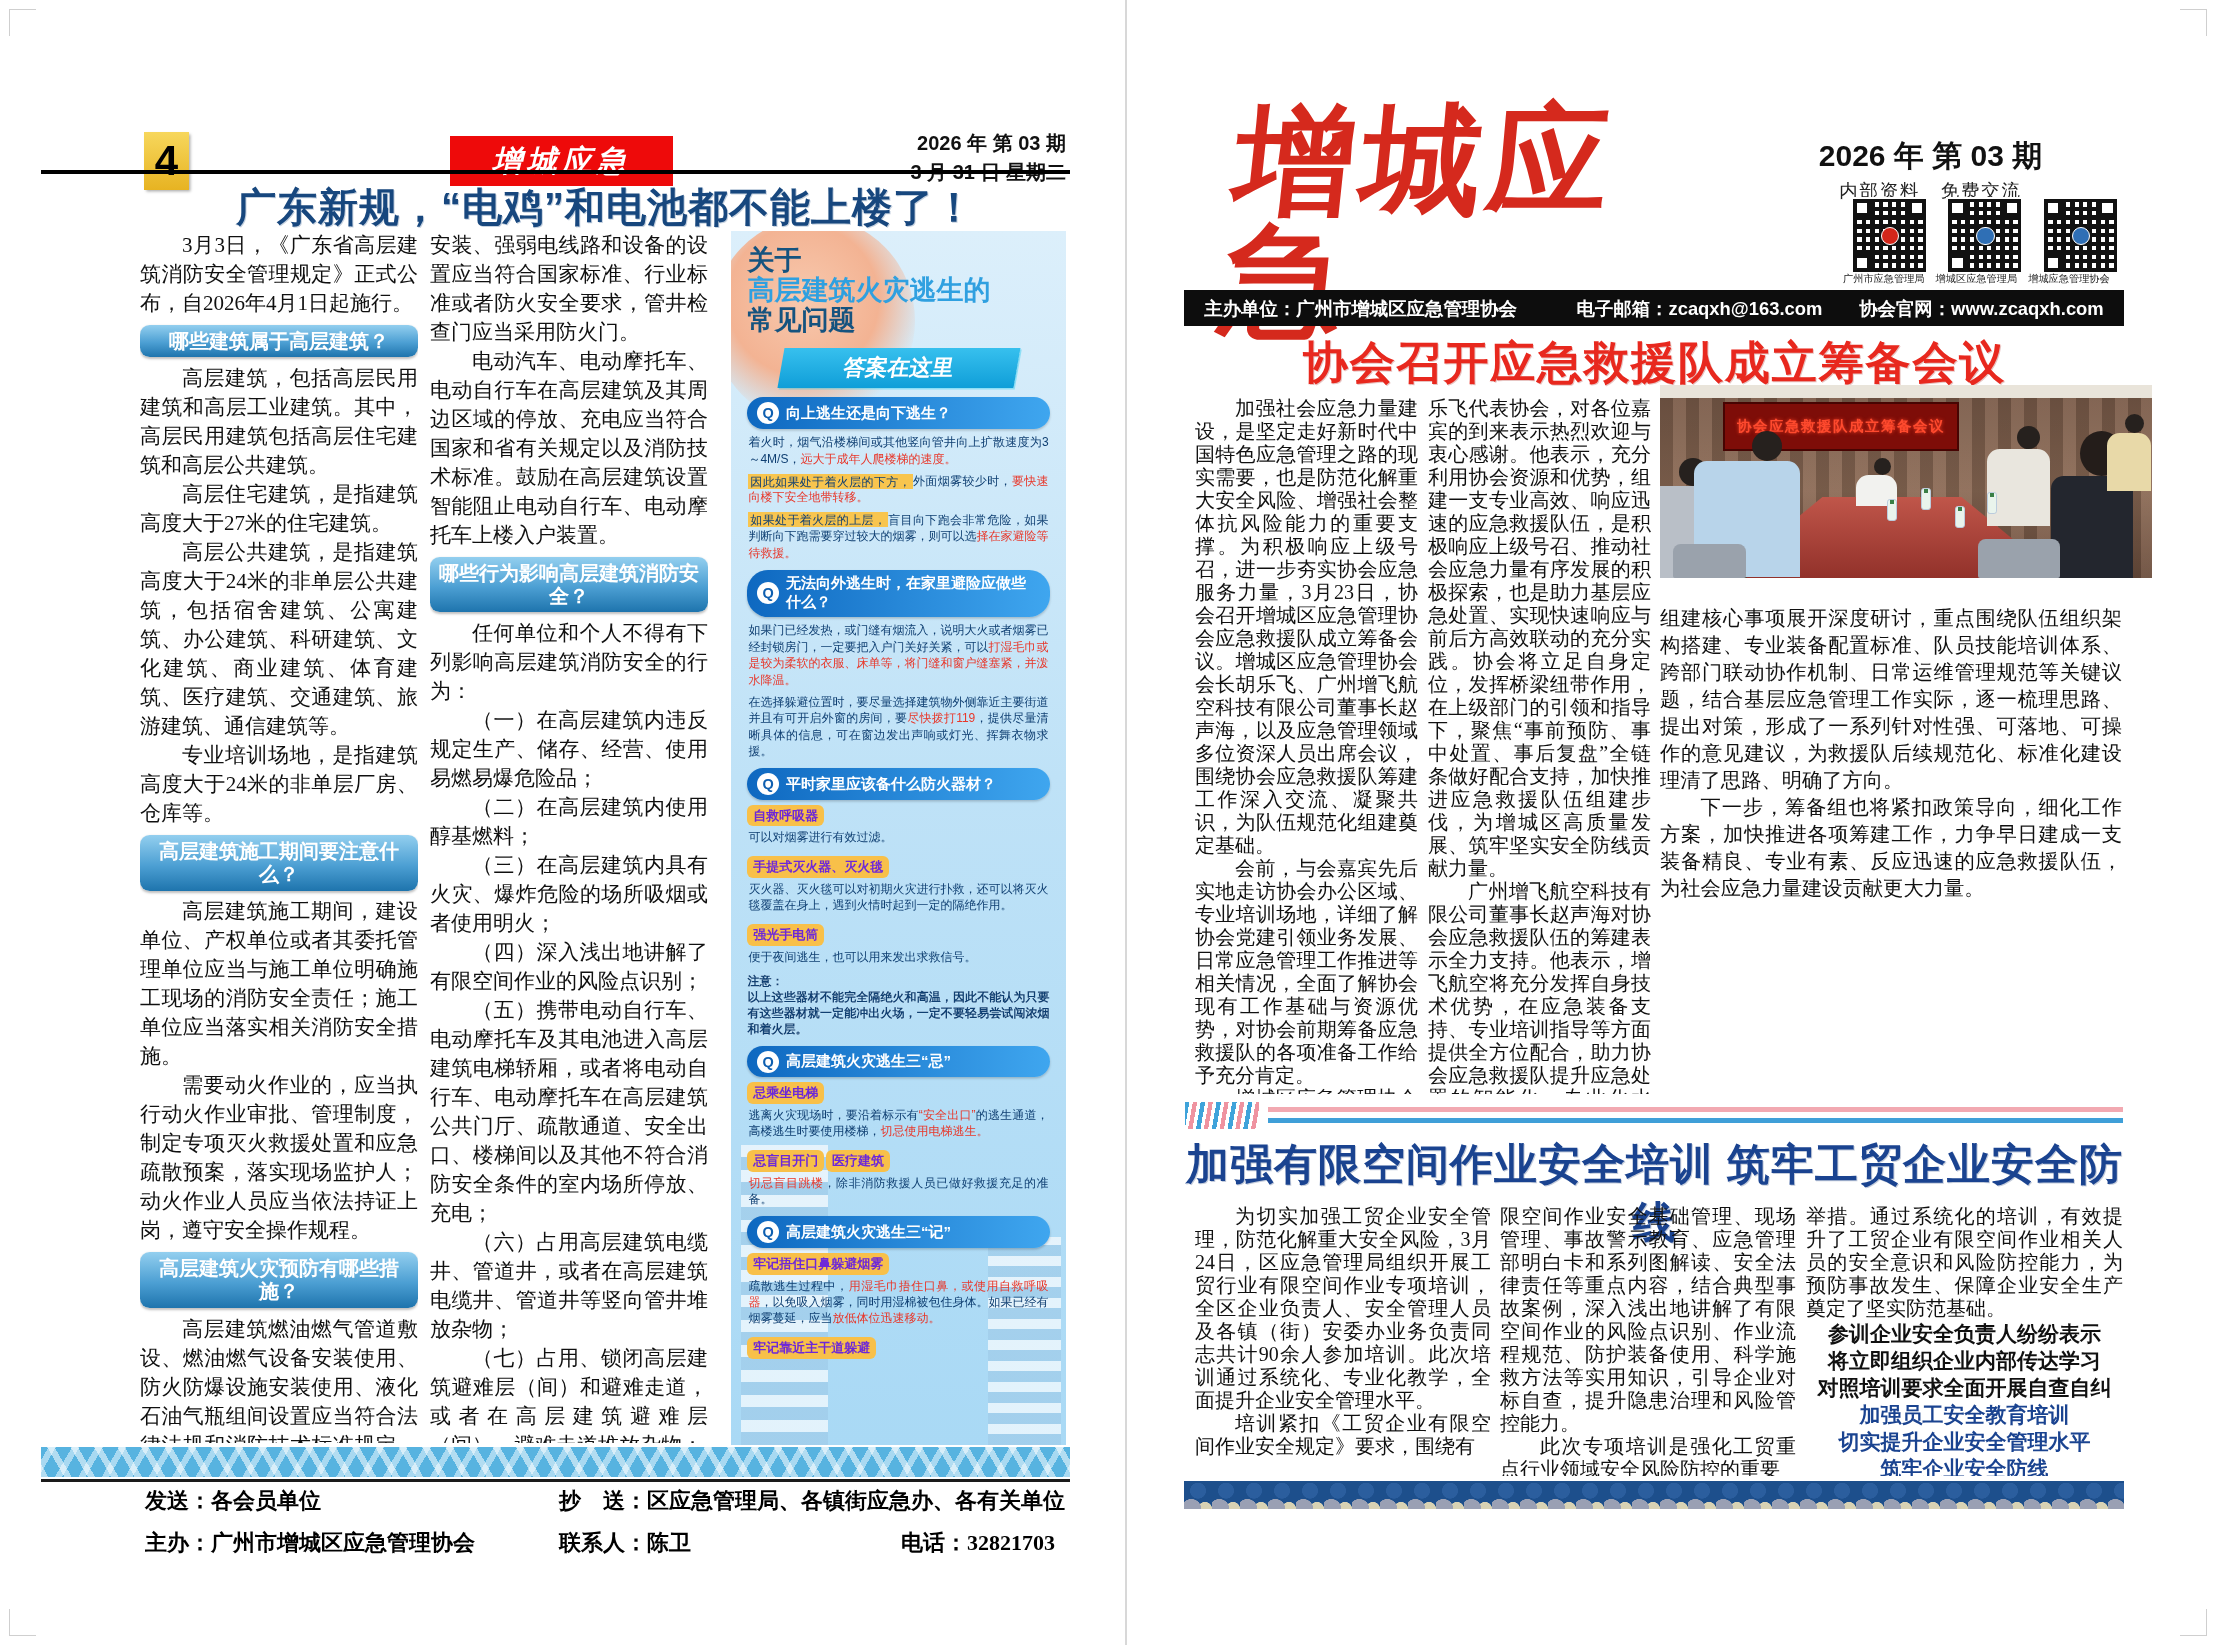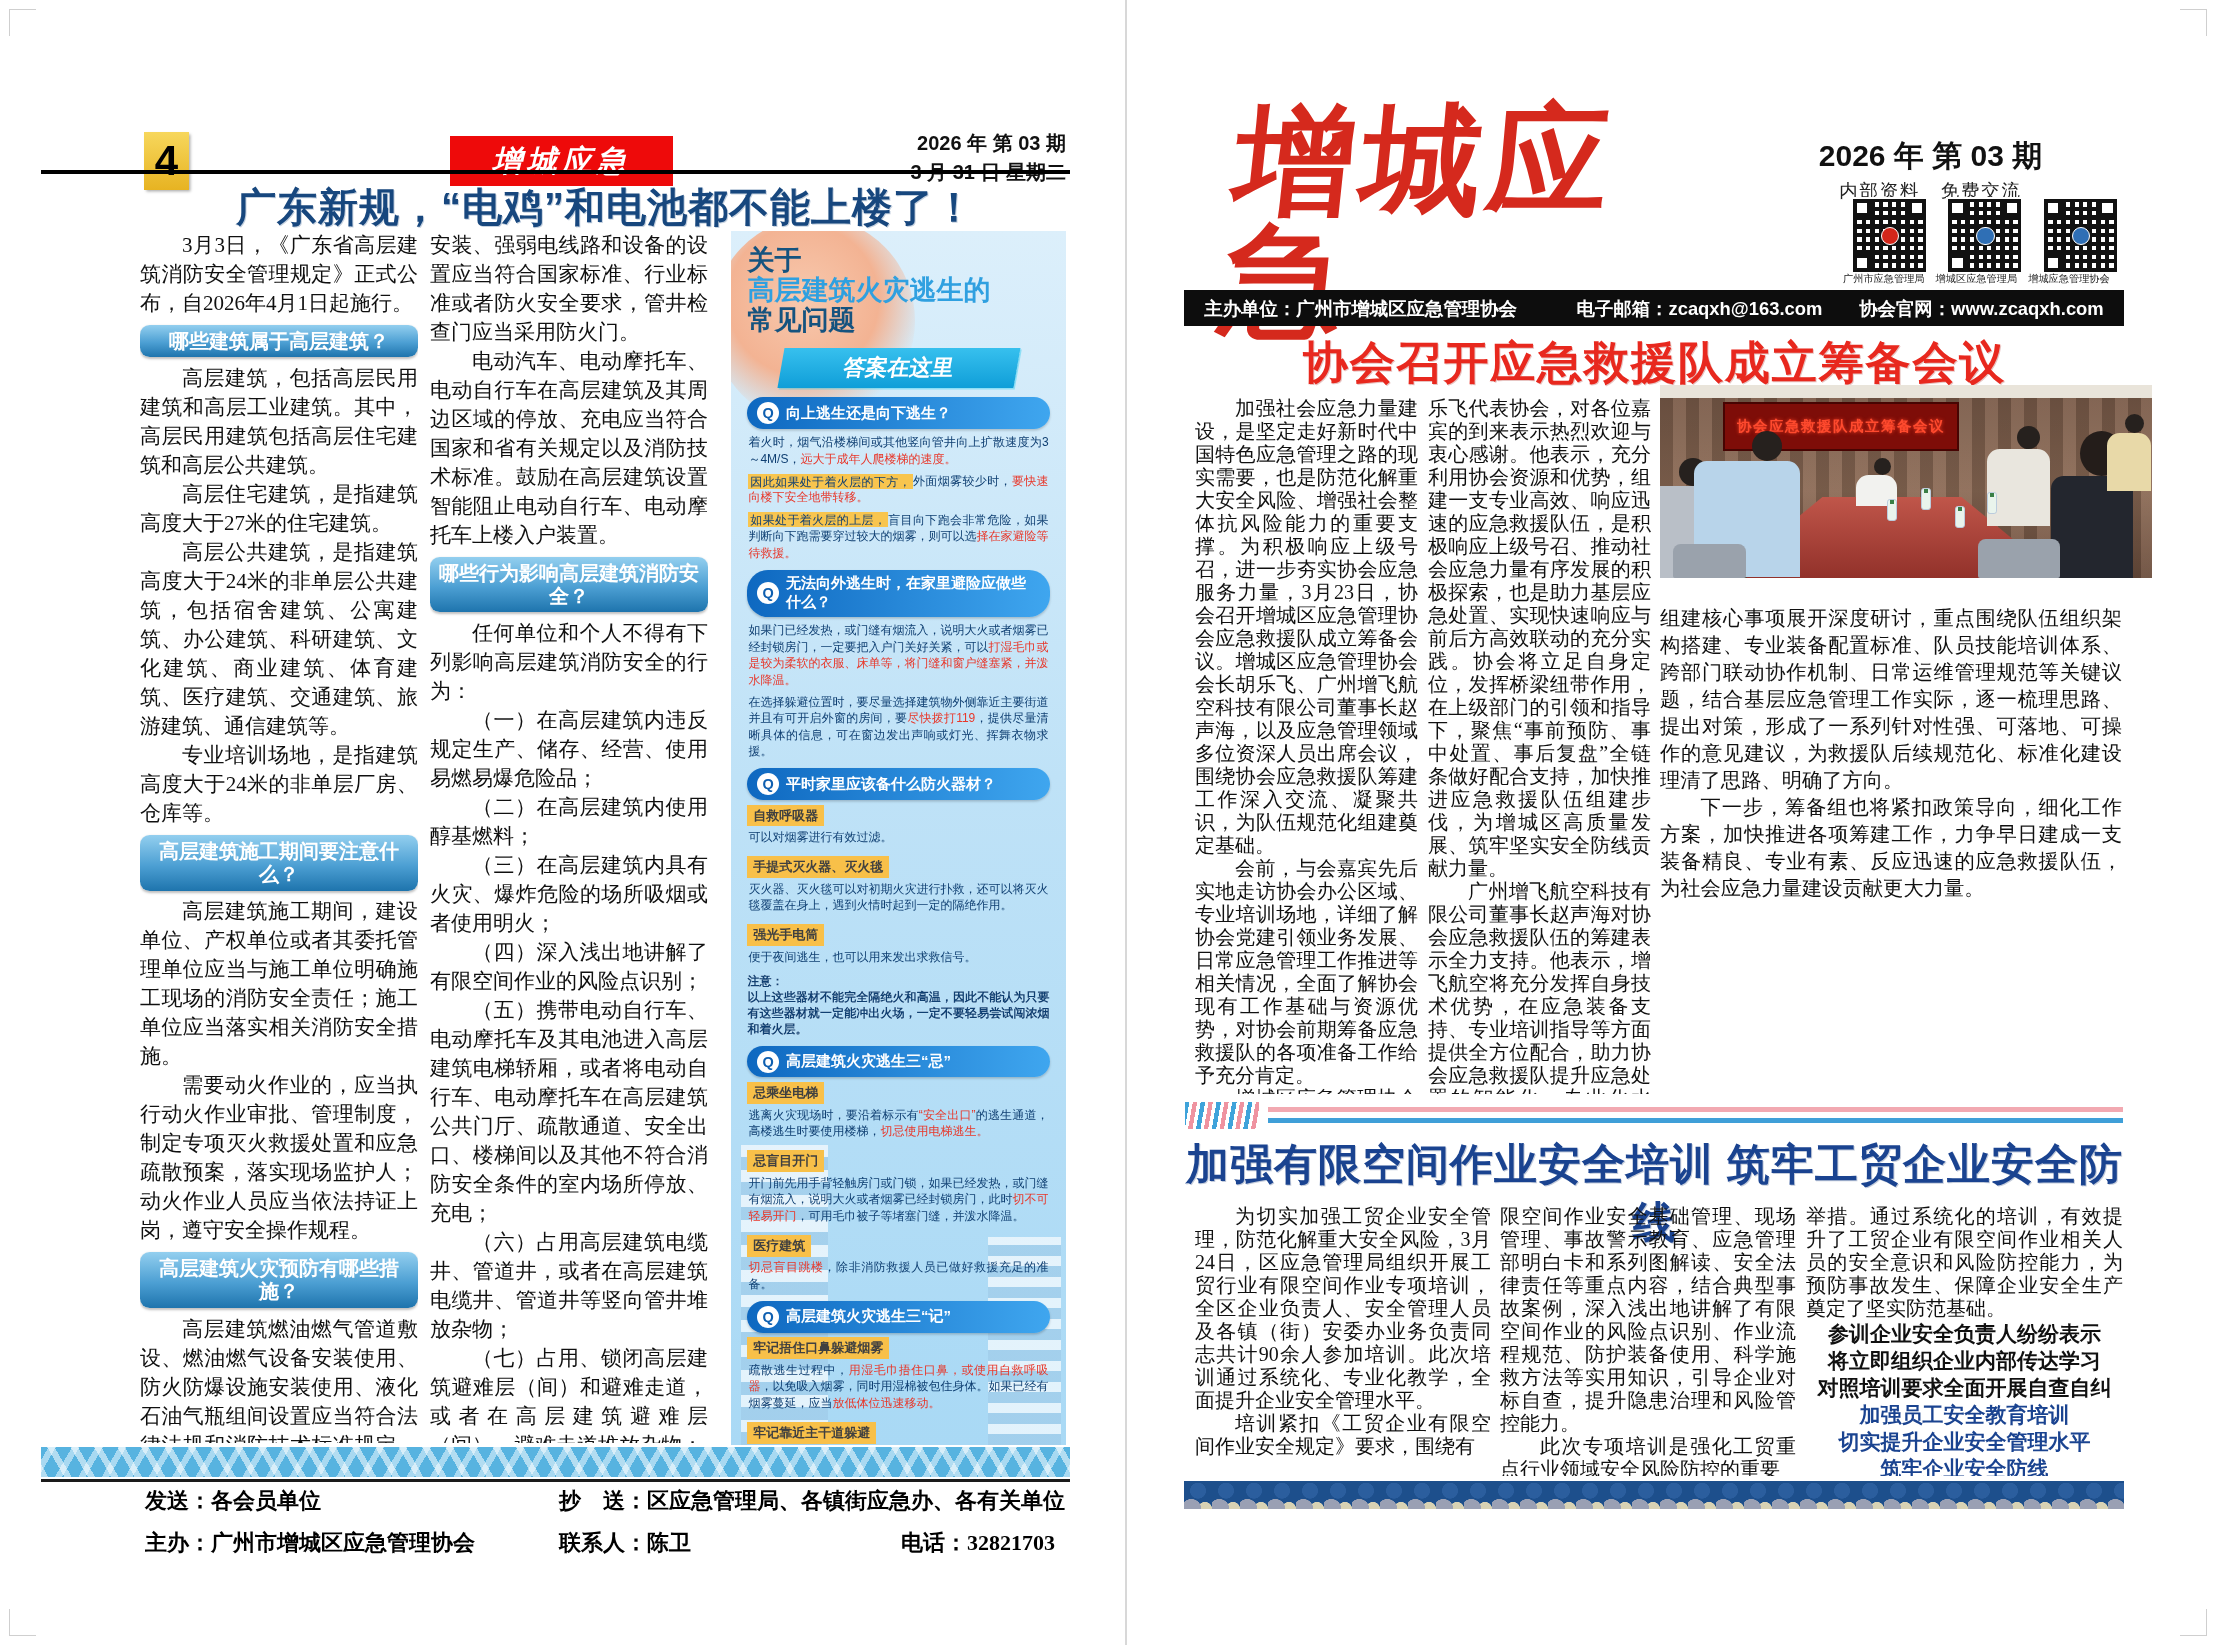--- a/index.html
+++ b/index.html
@@ -53,22 +53,22 @@
   .qblock{margin:8.7px 0 2.9px 0;}
   .qpill{display:flex;align-items:center;gap:6.8px;background:linear-gradient(90deg,#0e68c0,#3fa6ef);
          border-radius:21px;padding:4.8px 9.7px;color:#fff;font-weight:bold;font-size:15px;line-height:1.25;
          box-shadow:0 1.5px 2.4px rgba(0,0,0,.2);}
   .qbadge{flex:0 0 auto;width:22px;height:22px;border-radius:50%;background:#fff;color:#0e5fb0;
           display:flex;align-items:center;justify-content:center;font-weight:bold;font-size:14.5px;}
   .pp{margin:5.8px 1px;text-align:justify;font-size:12px;line-height:16.4px;color:#0f3f72;font-weight:500;}
   .pt-n{color:#0f3f72;}
   .pt-r{color:#e8372a;}
   .pt-y{background:#f8c54e;color:#0f3f72;padding:0.5px 1.9px;}
-  .itemtitle{display:inline-block;background:#f8c049;color:#404040;font-weight:bold;font-size:13px;
-             padding:1.9px 5.8px;margin:4.8px 0 1px 0;}
+  .itemtitle{display:inline-block;background:#f8c049;color:#6d28d9;font-weight:bold;font-size:13px;
+             padding:1.9px 5.8px;margin:4.8px 0 1px 0;border-radius:6px;}
   .noteblock{margin-top:7.7px;color:#0f3f72;font-weight:bold;font-size:12px;line-height:16px;text-align:justify;
              text-shadow:0 0 1px rgba(255,255,255,.8);}
   
   .wave{left:41px;top:1447px;width:1029px;height:30px;background:#57b3e0;
         background-image:repeating-linear-gradient(60deg,rgba(255,255,255,.55) 0 6.3px,transparent 6.3px 20.3px),
                          repeating-linear-gradient(-60deg,rgba(235,248,255,.55) 0 6.3px,transparent 6.3px 20.3px);}
   .wrule{left:41px;top:1479px;width:1029px;height:2.9px;background:#1a1a1a;}
   .lfoot{position:absolute;font-family:"Liberation Serif",serif;font-weight:bold;font-size:22px;color:#000;white-space:nowrap;}
   
   .brand{left:1229px;top:130px;width:503px;height:184px;display:flex;align-items:center;justify-content:center;
@@ -232,21 +232,20 @@
       </div>
 
       <div class="qblock">
         <div class="qpill">
           <span class="qbadge">Q</span>
           <span>高层建筑火灾逃生三“忌”</span>
         </div>
         <div class="itemtitle">忌乘坐电梯</div>
         <p class="pp" style="margin-top:1.9px;"><span class="pt-n">逃离火灾现场时，要沿着标示有</span><span class="pt-r">“安全出口”</span><span class="pt-n">的逃生通道，高楼逃生时要使用楼梯，</span><span class="pt-r">切忌使用电梯逃生。</span></p>
         <div class="itemtitle">忌盲目开门</div>
-        <p class="pp" style="margin-top:1.9px;"><span class="pt-n">开门前先用手背轻触房门或门锁，如果已经发热，或门缝有烟流入，说明大火或者烟雾已经封锁房门，此时</span><span class="pt-r">切不可轻易开门</span><span class="pt-n">，可用毛巾被子等堵塞门缝，并泼水降温。</span></p>
         <div class="itemtitle">医疗建筑</div>
         <p class="pp" style="margin-top:1.9px;"><span class="pt-r">切忌盲目跳楼</span><span class="pt-n">，除非消防救援人员已做好救援充足的准备。</span></p>
       </div>
 
       <div class="qblock">
         <div class="qpill">
           <span class="qbadge">Q</span>
           <span>高层建筑火灾逃生三“记”</span>
         </div>
         <div class="itemtitle">牢记捂住口鼻躲避烟雾</div>

